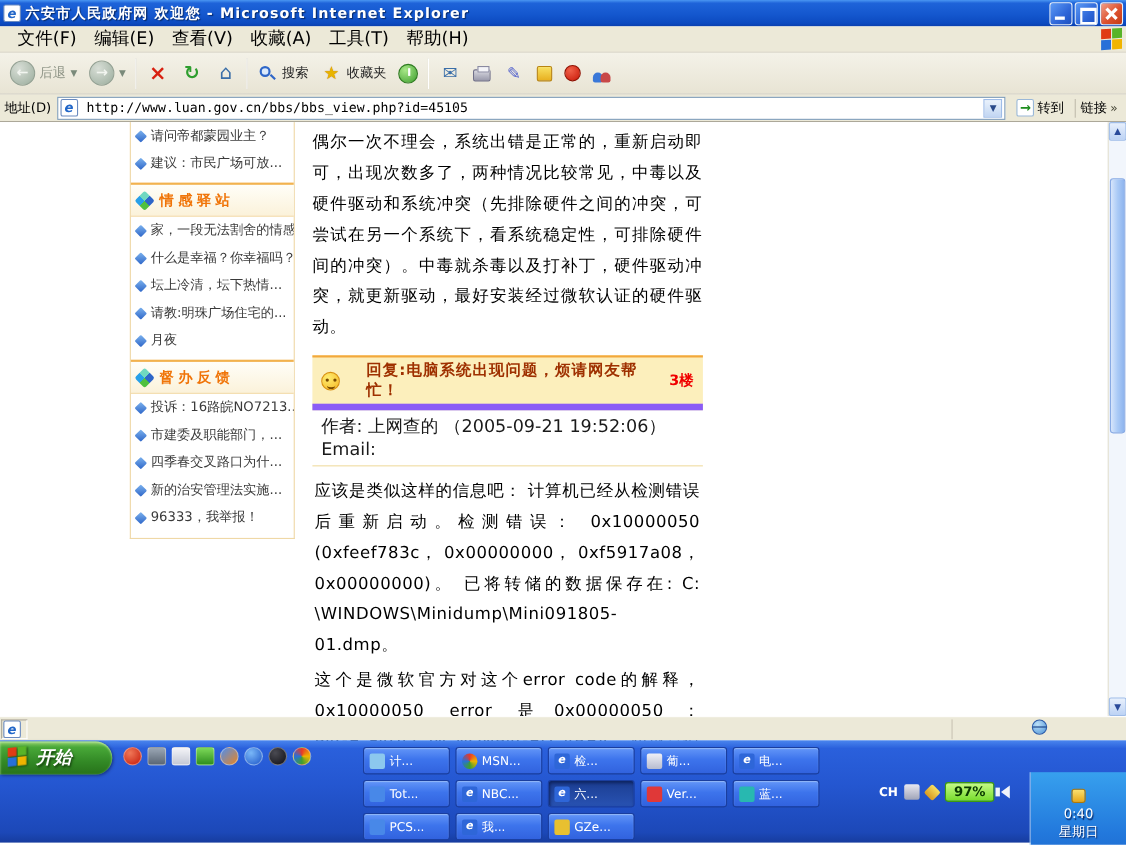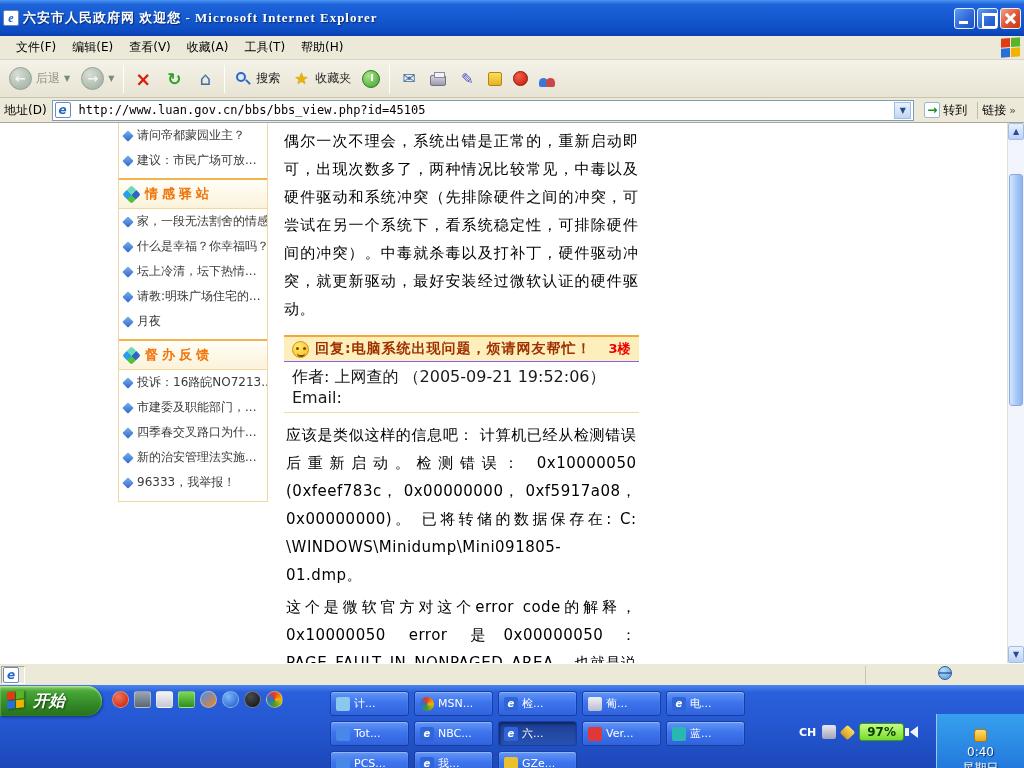--- a/index.html
+++ b/index.html
@@ -2,42 +2,42 @@
 <html><head>
 <meta charset="utf-8">
 <style>
   * { margin:0; padding:0; box-sizing:border-box; }
   html,body { width:1024px; height:768px; overflow:hidden; }
   body { font-family:"DejaVu Sans","Liberation Sans",sans-serif; background:#fff; font-size:12px; }
 
   .screen { position:relative; width:1024px; height:768px; display:flex; flex-direction:column; }
 
   
-  .titlebar { height:36px; flex:none; display:flex; align-items:center; padding:0 3px;
-    background:linear-gradient(180deg,#4A96F2 0%,#1E63D9 12%,#1457CE 55%,#0C4AC0 88%,#0A3FAE 100%);font-family:Liberation Serif, serif; }
+  .titlebar { height:24px; flex:none; display:flex; align-items:center; padding:0 3px;
+    background:linear-gradient(180deg,#4A96F2 0%,#1E63D9 12%,#1457CE 55%,#0C4AC0 88%,#0A3FAE 100%); }
   .ie-doc-icon { width:16px; height:16px; background:#fff; border:1px solid #6A8ABF; border-radius:2px;
     color:#2166C8; font-weight:bold; font-size:12px; line-height:14px; text-align:center; margin-right:4px; }
   .ie-doc-icon::after { content:"e"; font-style:italic; }
   .title-text { flex:1; color:#fff; font-weight:bold; font-size:13px; white-space:nowrap; overflow:hidden;
     text-shadow:1px 1px 1px #082A68; letter-spacing:1px; }
   .win-btn { width:21px; height:21px; margin-left:2px; border:1px solid #E8F0FA; border-radius:3px;
     position:relative; }
   .btn-min,.btn-max { background:linear-gradient(135deg,#5C9AF5 0%,#2E66D8 60%,#1C50C0 100%); }
   .btn-close { background:linear-gradient(135deg,#F2A088 0%,#DD5230 55%,#C33A14 100%); }
   .btn-min::after { content:""; position:absolute; left:4px; bottom:4px; width:9px; height:3px; background:#fff; }
   .btn-max::after { content:""; position:absolute; left:4px; top:4px; width:11px; height:10px;
     border:2px solid #fff; border-top-width:3px; }
   .btn-close::before,.btn-close::after { content:""; position:absolute; left:3px; top:8px; width:13px; height:3px;
     background:#fff; transform:rotate(45deg); }
   .btn-close::after { transform:rotate(-45deg); }
 
   
   .menubar { height:24px; flex:none; background:#ECE9D8; border-bottom:1px solid #D8D4C8;
     display:flex; align-items:center; padding-left:8px; color:#000; }
-  .menu-item { padding:3px 8px; font-size:12px; }
+  .menu-item { padding:3px 8px; font-size:16px; }
   .menu-spacer { flex:1; }
   .winlogo { width:22px; height:22px; margin-right:2px; display:grid; grid-template-columns:9px 9px;
     grid-template-rows:9px 9px; gap:1px; padding:1px; transform:skewY(-4deg); }
   .winlogo span { display:block; }
   .wl-r{background:#E03C14;} .wl-g{background:#58B428;} .wl-b{background:#2870D8;} .wl-y{background:#F0B400;}
 
   
   .toolbar { height:38px; flex:none; background:linear-gradient(180deg,#F4F2E8,#E8E4D4);
     border-bottom:1px solid #C8C4B4; display:flex; align-items:center; padding:0 4px; gap:1px; }
   .tool-btn { display:flex; align-items:center; gap:4px; padding:3px 5px; border-radius:3px; font-size:12px; color:#222; }
@@ -102,22 +102,22 @@
   .bullet { width:8px; height:8px; flex:none; transform:rotate(45deg); border-radius:1px;
     background:linear-gradient(135deg,#7CB2EE,#2E66C8); }
   .side-sec { border-top:2px solid #F2B24E; background:linear-gradient(#FFFEF8,#FBF2DA);
     display:flex; align-items:center; gap:7px; padding:5px 6px; margin-top:5px; border-bottom:1px solid #F2D8A0; }
   .sec-icon { width:13px; height:13px; flex:none; transform:rotate(45deg); border-radius:2px;
     background:conic-gradient(#2E66C8 0 25%, #50C040 25% 50%, #28A0E8 50% 75%, #70D8C0 75%); }
   .sec-title { color:#F07408; font-weight:bold; font-size:13px; letter-spacing:4px; }
 
   .main { flex:1; padding:4px 14px 0 16px; color:#000; }
   .para { font-size:15px; line-height:28px; letter-spacing:0.5px; text-align:justify; }
-  .reply-head { background:#FCEFBC; border-top:2px solid #F2A83C; border-bottom:1px solid #8b5cf6;
-    display:flex; align-items:center; gap:6px; padding:3px 8px; margin-top:12px; }
+  .reply-head { background:#FCEFBC; border-top:2px solid #F2A83C; border-bottom:6px solid #8b5cf6;
+    display:flex; align-items:center; gap:24px; padding:3px 8px; margin-top:12px; }
   .smiley { width:17px; height:17px; flex:none; border-radius:50%; border:1px solid #D89010;
     background:radial-gradient(circle at 35% 30%,#FFEC70,#F5B824); position:relative; }
   .smiley::before { content:""; position:absolute; left:3px; top:5px; width:3px; height:3px; border-radius:50%; background:#7A4A00; box-shadow:7px 0 0 #7A4A00; }
   .smiley::after { content:""; position:absolute; left:4px; top:9px; width:8px; height:4px; border-bottom:2px solid #7A4A00; border-radius:0 0 8px 8px; }
   .reply-title { flex:1; color:#9E3000; font-weight:bold; font-size:14px; letter-spacing:1px; }
   .floor { color:#F00000; font-weight:bold; font-size:13px; }
   .author-line { font-size:16px; color:#1A1A1A; padding:5px 8px; border-bottom:1px solid #F0DCA0; }
   .reply-body { padding:8px 2px 4px 2px; }
   .reply-body .para { margin-bottom:4px; }
 

